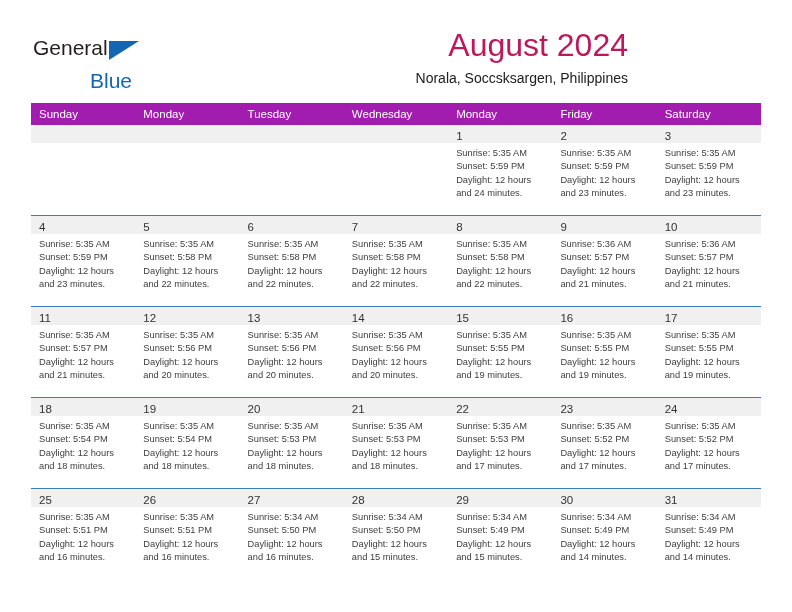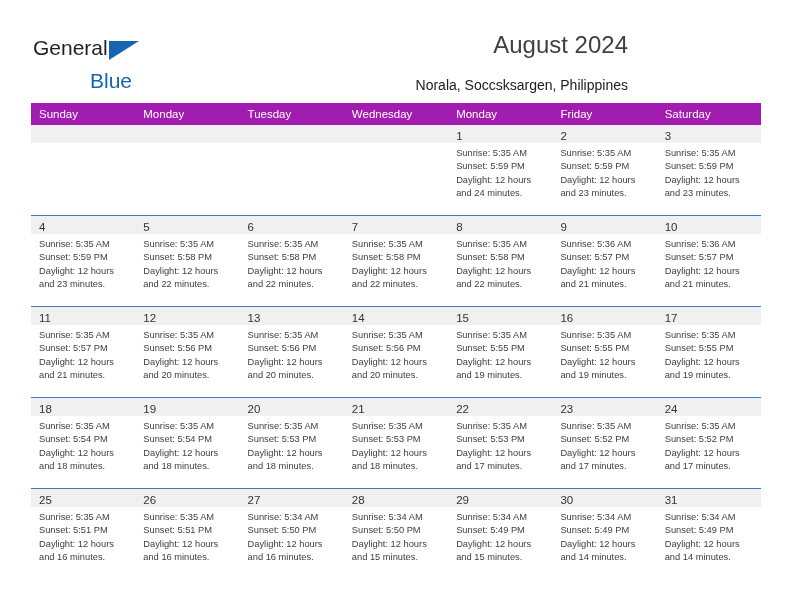--- a/index.html
+++ b/index.html
@@ -63,31 +63,31 @@
     border-bottom: 19px solid transparent;
   }
 
   .title-block {
     position: absolute;
     right: 36px;
     top: 28px;
     text-align: right;
   }
   .cal-title {
-    font-size: 24px;
+    font-size: 32px;
     font-weight: normal;
-    color: #404040;
+    color: #be185d;
     line-height: 34px;
     white-space: nowrap;
   }
   .cal-subtitle {
     font-size: 14px;
     color: #202020;
     line-height: 20px;
-    margin-top: 13px;
+    margin-top: 6px;
     white-space: nowrap;
   }
 
   
   .calendar {
     position: absolute;
     left: 31px;
     top: 103px;
     width: 730px;
     border-collapse: collapse;

